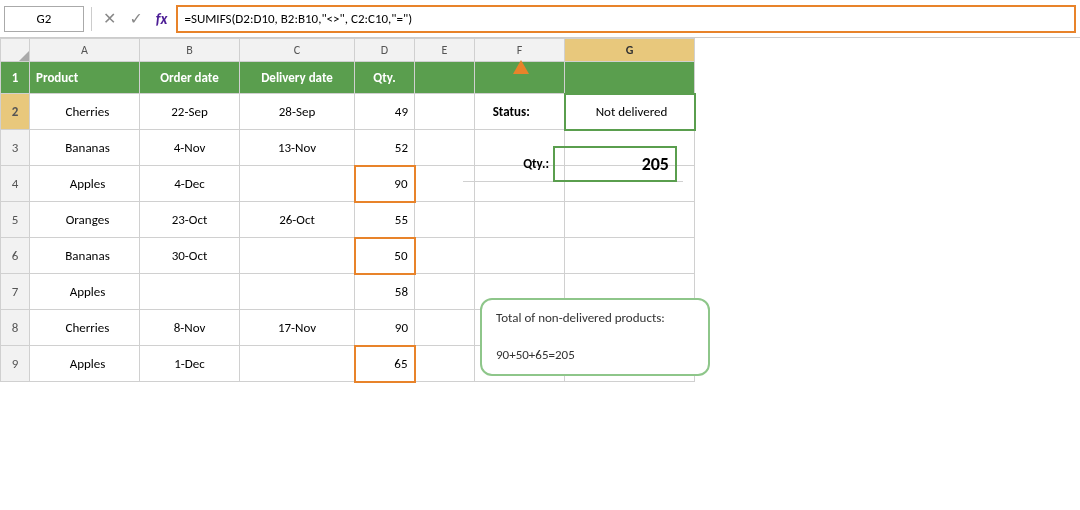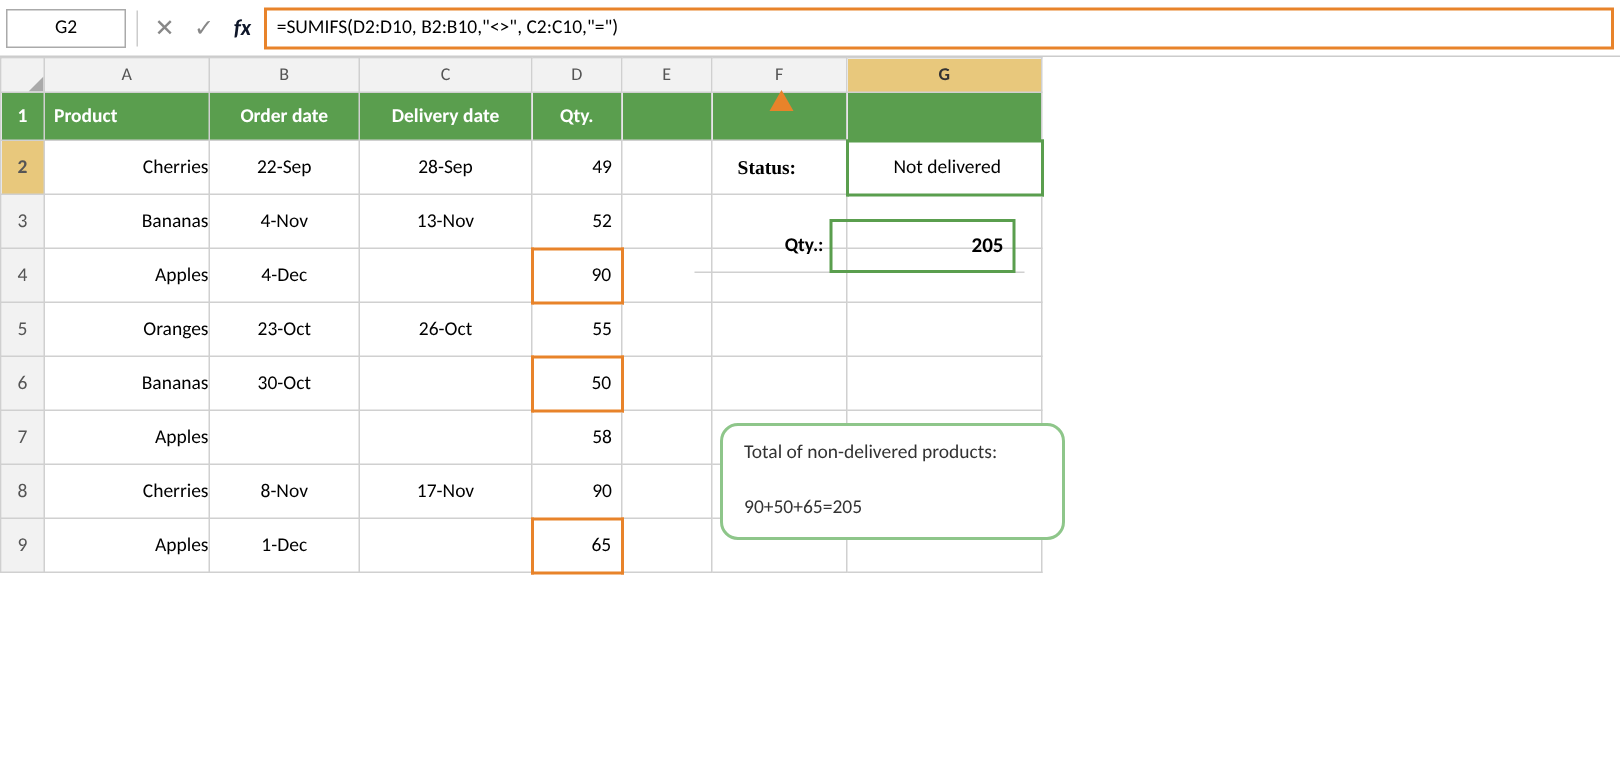--- a/index.html
+++ b/index.html
@@ -47,21 +47,21 @@
     .formula-icon-check {
       font-size: 16px;
       color: #888;
       padding: 0 4px;
       cursor: pointer;
     }
     .formula-icon-fx {
       font-style: italic;
       font-weight: bold;
       font-size: 15px;
-      color: #0f172a;
+      color: #4c1d95;
       padding: 0 4px;
     }
     .formula-input {
       flex: 1;
       height: 28px;
       border: 2px solid #e8832a;
       padding: 0 6px;
       font-size: 13px;
       font-family: Calibri, Arial, sans-serif;
       outline: none;
@@ -113,21 +113,21 @@
     .col-e   { width: 60px; }
     .col-f   { width: 90px; }
     .col-g   { width: 130px; }
 
     
     .data-row td {
       height: 36px;
       font-size: 13px;
     }
     .data-row td.left {
-      text-align: right;
+      text-align: center;
       padding-left: 6px;
     }
     .data-row td.right {
       text-align: right;
       padding-right: 6px;
     }
 
     
     .header-row td {
       background: #5a9e4e;
@@ -160,21 +160,20 @@
       border-left: 8px solid transparent;
       border-right: 8px solid transparent;
       border-bottom: 14px solid #e8832a;
     }
 
     
     .status-label {
       font-weight: bold;
       text-align: right;
       padding-right: 16px;
-      font-family: Liberation Serif, serif;
     }
     .status-value {
       text-align: left;
       padding-left: 4px;
       margin-left: 16px;
     }
 
     
     .tooltip-box {
       position: absolute;
@@ -367,20 +366,20 @@
         <td></td>
         <td></td>
         <td></td>
       </tr>
 
     </tbody>
   </table>
 
   <div style="position:absolute; top: 108px; left: 463px; width: 220px; height: 36px; display:flex; align-items:center; border-bottom: 1px solid #d0d0d0;">
     <div style="width:90px; font-weight:bold; text-align:right; padding-right:4px;">Qty.:</div>
-    <div style="width:124px; text-align:right; padding-right:6px; border: 2px solid #5a9e4e; height:36px; display:flex; align-items:center; justify-content:flex-end; font-weight:bold; font-size:14px;">205</div>
+    <div style="width:124px; text-align:right; padding-right:6px; border: 2px solid #5a9e4e; height:36px; display:flex; align-items:center; justify-content:flex-end; font-weight:bold; font-size:18px;">205</div>
   </div>
 
-  <div class="tooltip-box" style="position:absolute; left: 480px; top: 244px; width: 230px;">
+  <div class="tooltip-box" style="position:absolute; left: 480px; top: 260px; width: 230px;">
     <div>Total of non-delivered products:</div>
     <div style="margin-top:16px;">90+50+65=205</div>
   </div>
 </div>
 
 </body></html>

